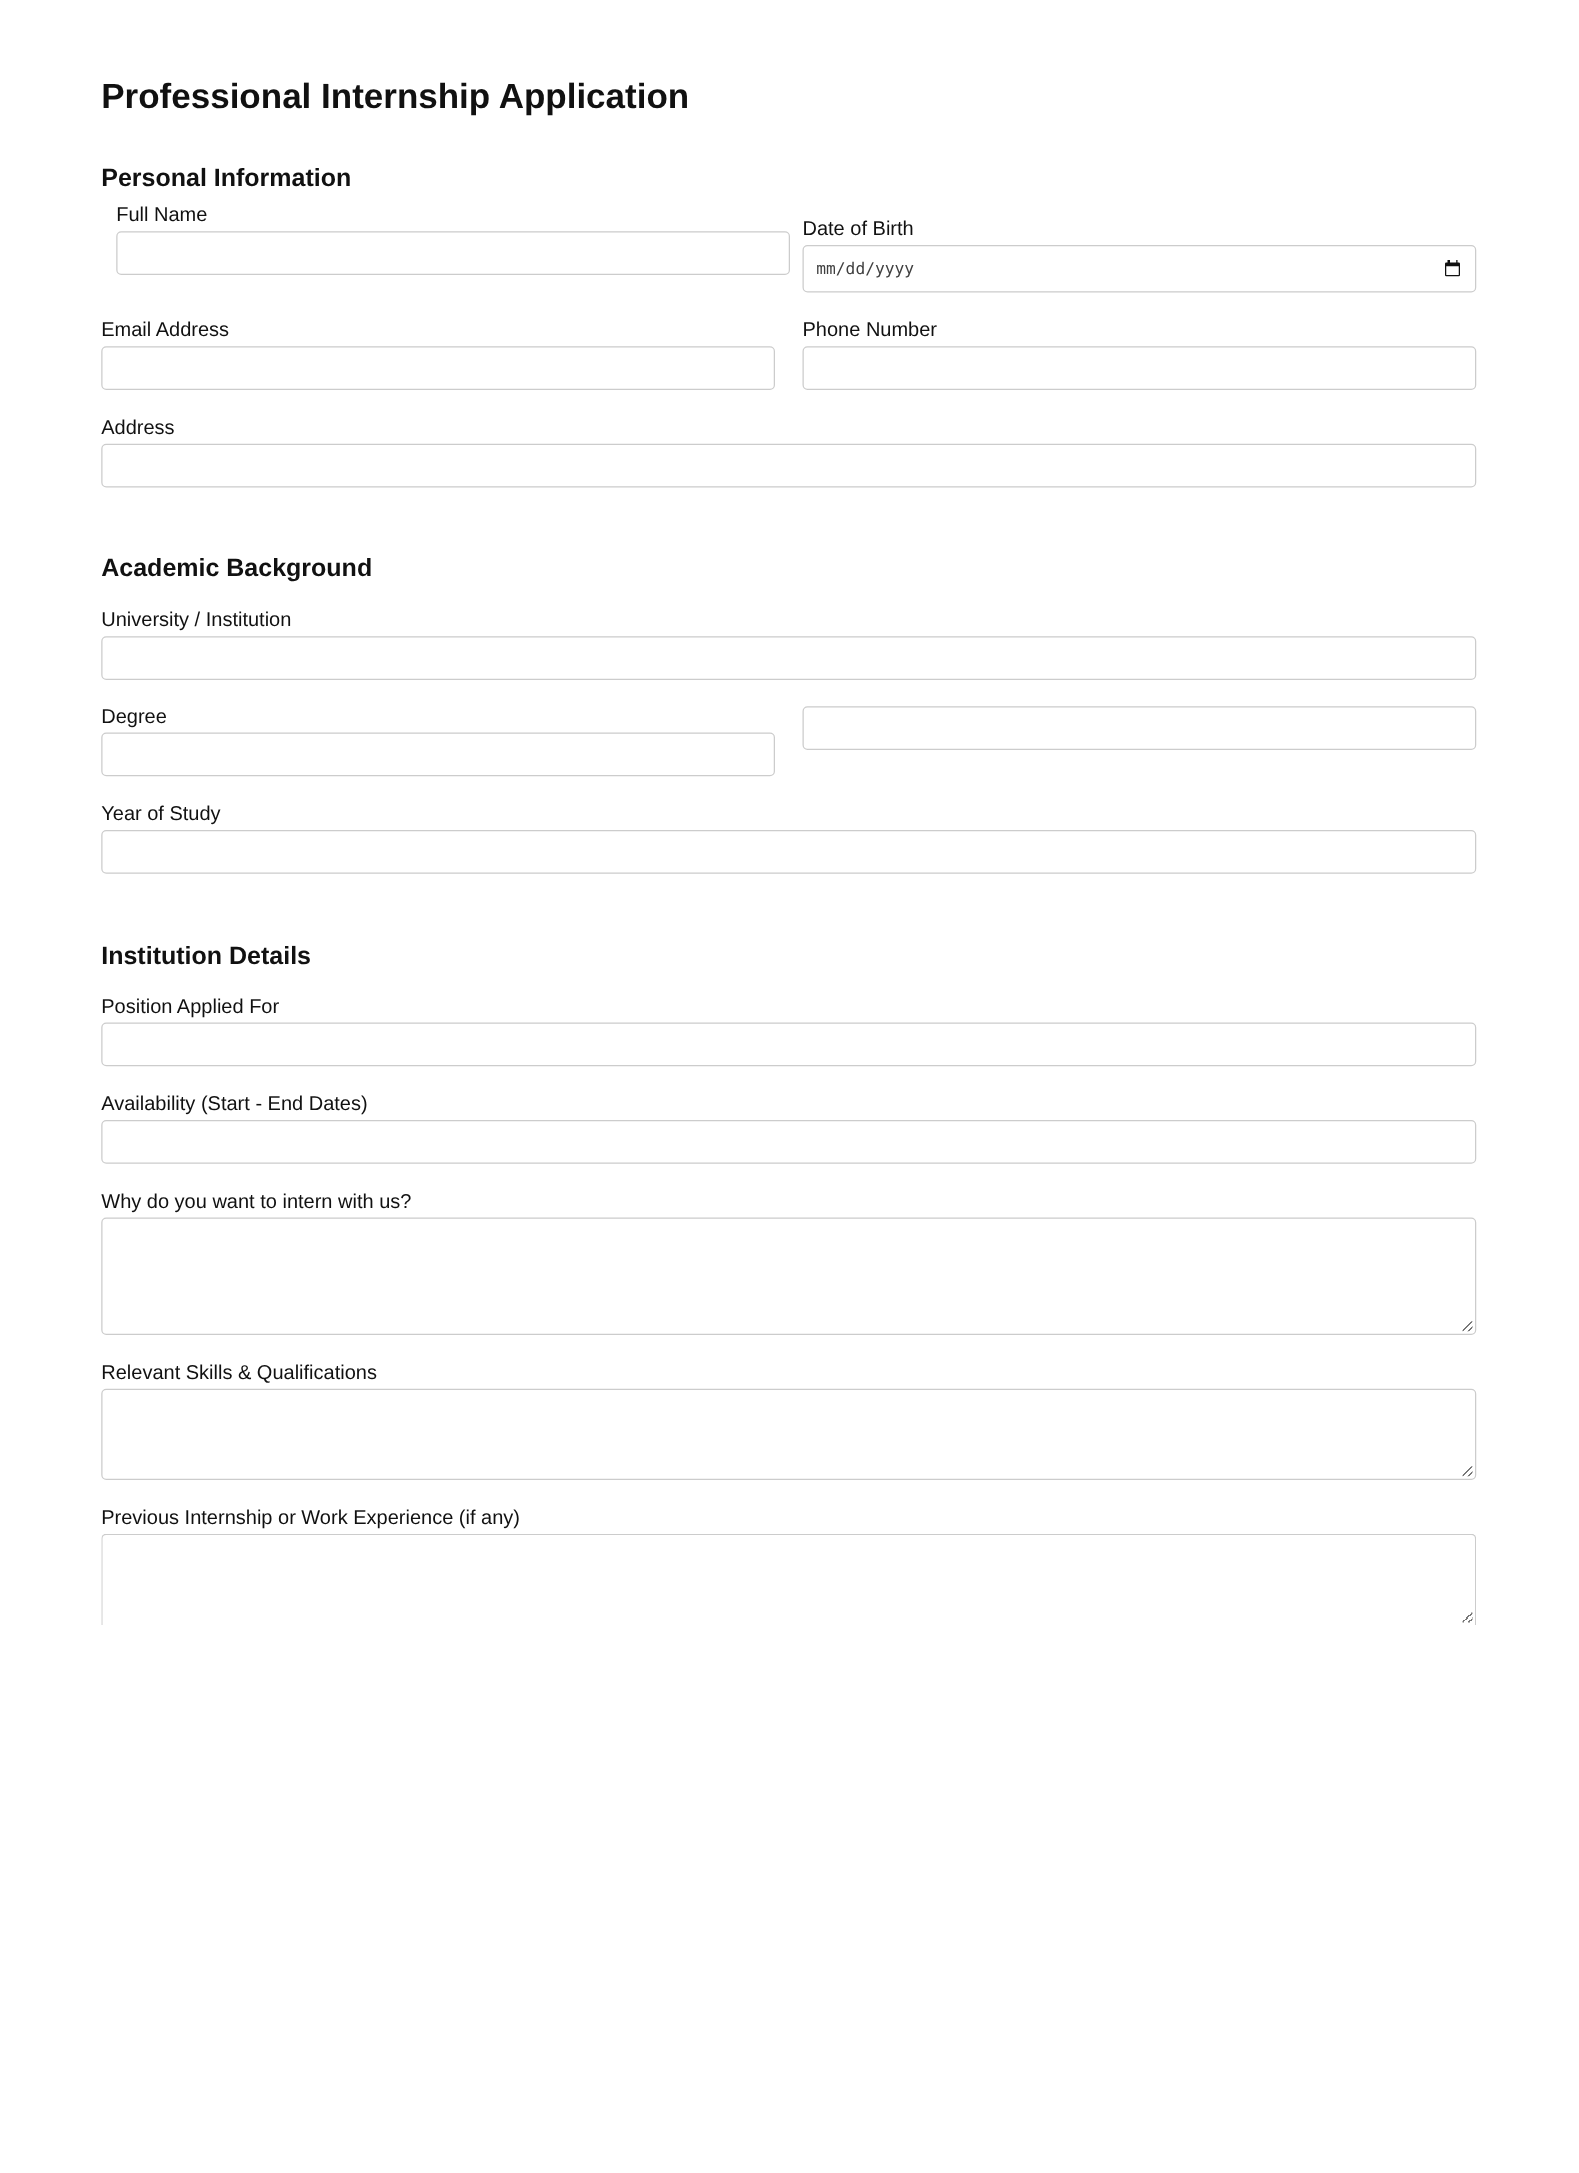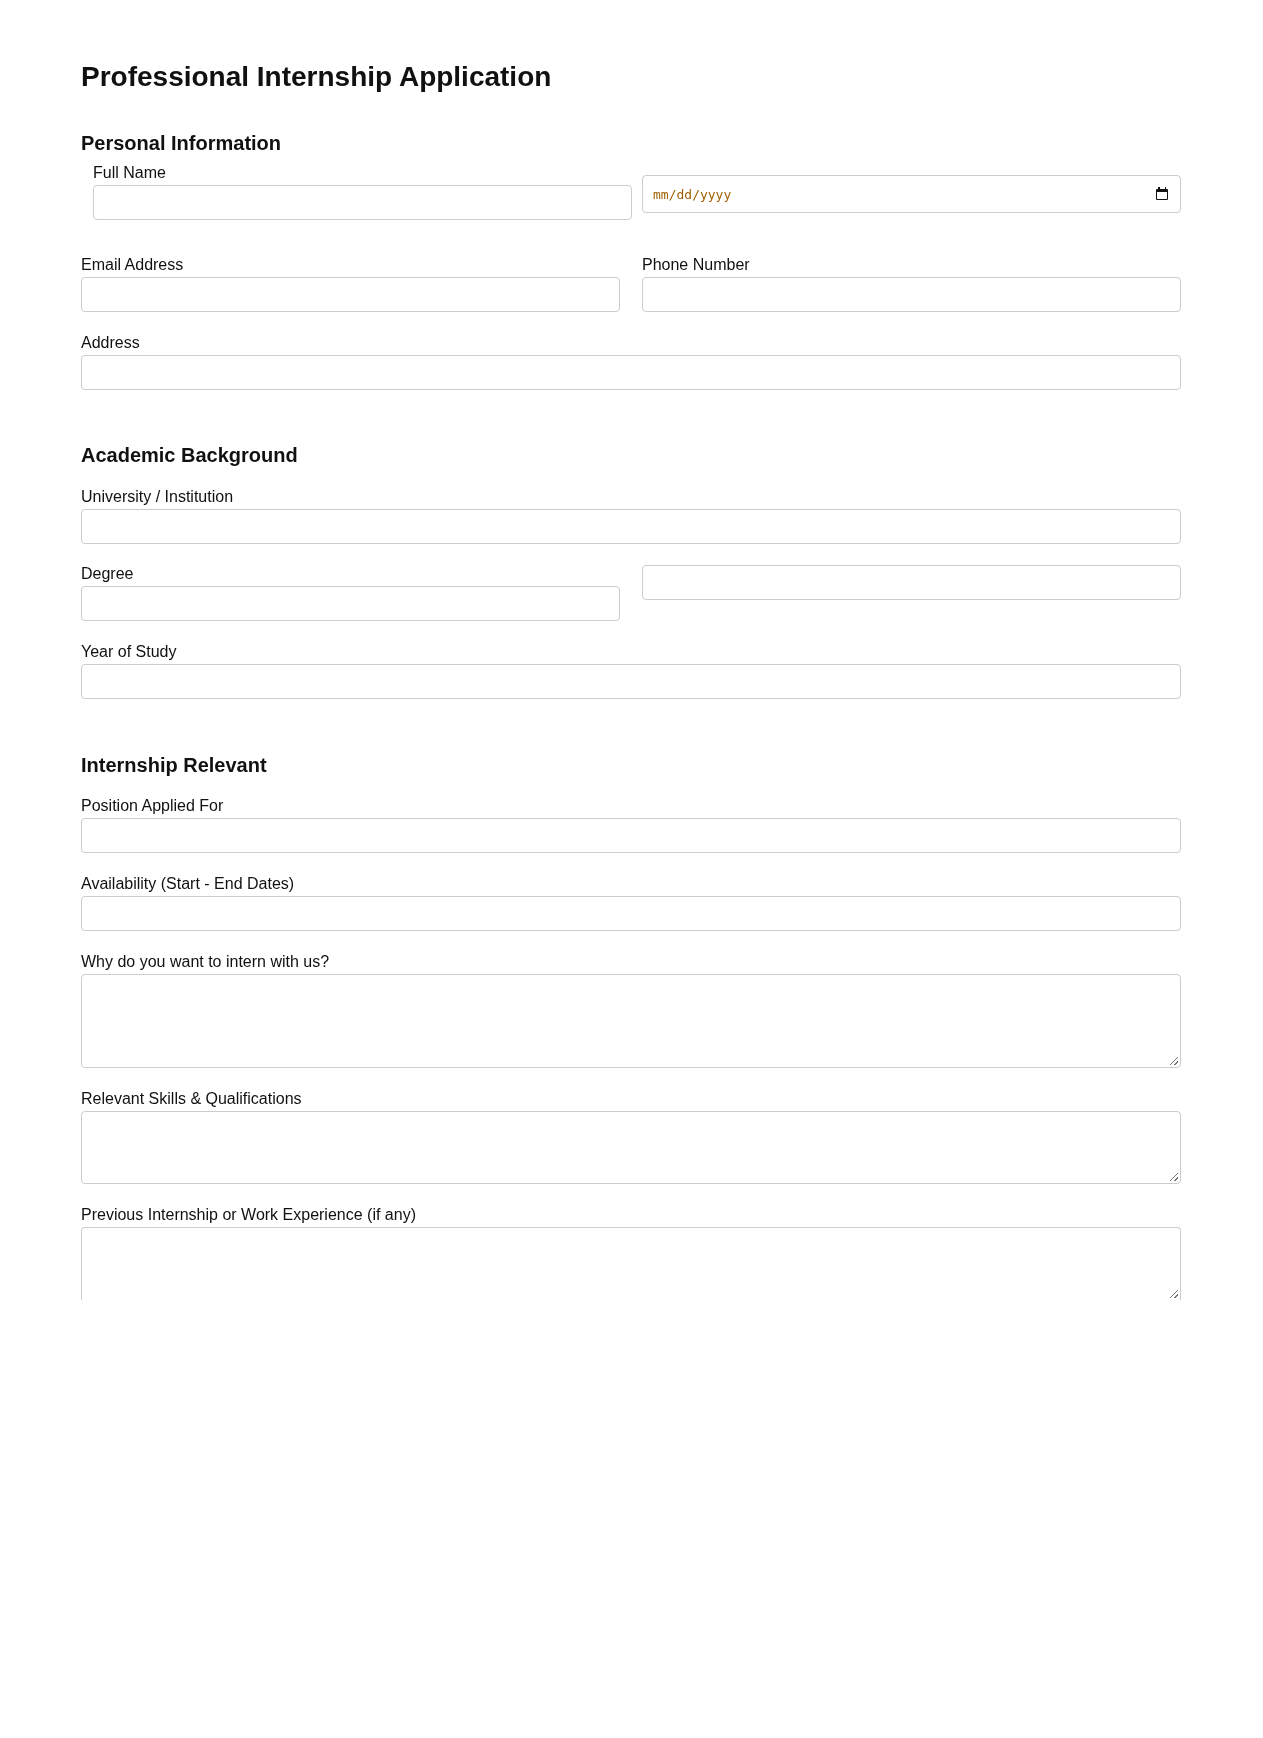--- a/index.html
+++ b/index.html
@@ -72,21 +72,21 @@
     outline: none;
   }
   .input.date {
     height: 38px;
     position: relative;
     display: flex;
     align-items: center;
     justify-content: space-between;
     font-family: "DejaVu Sans Mono", monospace;
     font-size: 13px;
-    color: #a16207;
+    color: #404040;
   }
   .cal-icon {
     width: 12px;
     height: 11px;
     border: 1.5px solid #111;
     border-top-width: 3px;
     border-radius: 1px;
     box-sizing: border-box;
     margin-right: 2px;
     position: relative;
@@ -130,20 +130,21 @@
     <h1>Professional Internship Application</h1>
 
     <h2 style="top:128px;">Personal Information</h2>
 
     <div class="field half-left" style="top:164px;margin-left:12px;">
       <label>Full Name</label>
       <input class="input" type="text" style="">
     </div>
 
     <div class="field half-right" style="top:175px;">
+      <label>Date of Birth</label>
       <div class="input date">
         <span>mm/dd/yyyy</span>
         <span class="cal-icon"></span>
       </div>
     </div>
 
     <div class="field half-left" style="top:256px;">
       <label>Email Address</label>
       <input class="input" type="email" style="">
     </div>
@@ -172,21 +173,21 @@
 
     <div class="field half-right" style="top:565px;">
       <input class="input" type="text" style="">
     </div>
 
     <div class="field full" style="top:643px;">
       <label>Year of Study</label>
       <input class="input" type="text" style="">
     </div>
 
-    <h2 style="top:750px;">Internship Relevant</h2>
+    <h2 style="top:750px;">Institution Details</h2>
 
     <div class="field full" style="top:797px;">
       <label>Position Applied For</label>
       <input class="input" type="text" style="">
     </div>
 
     <div class="field full" style="top:875px;">
       <label>Availability (Start - End Dates)</label>
       <input class="input" type="text" style="">
     </div>

